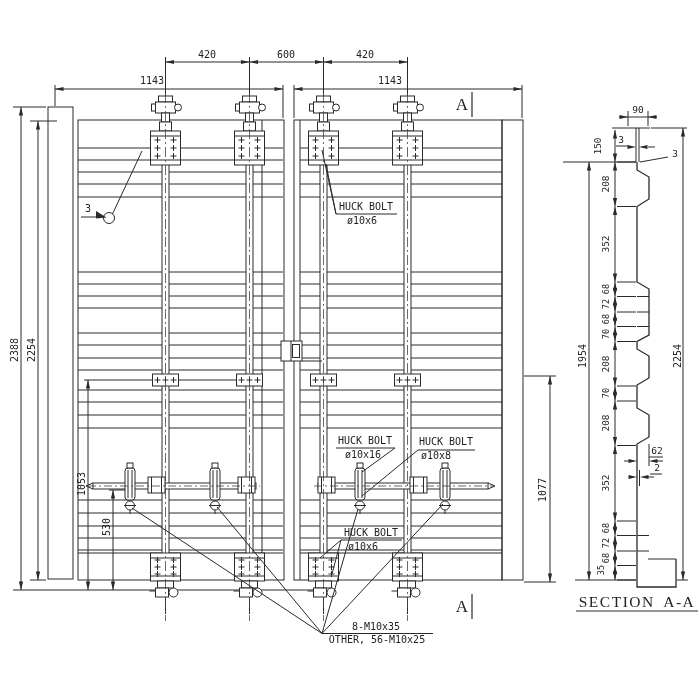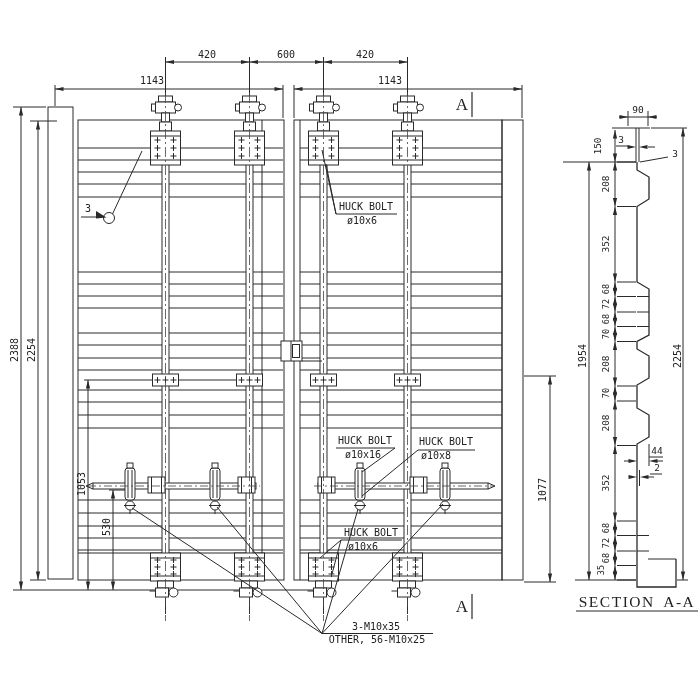--- a/index.html
+++ b/index.html
@@ -509,39 +509,39 @@
   <div class="lb serifA" style="left:462px;top:606px">A</div>
 
   <div class="lb s10" style="left:366px;top:207px">HUCK BOLT</div>
   <div class="lb s10" style="left:362px;top:221px">ø10x6</div>
   <div class="lb s10" style="left:365px;top:441px">HUCK BOLT</div>
   <div class="lb s10" style="left:363px;top:455px">ø10x16</div>
   <div class="lb s10" style="left:446px;top:442px">HUCK BOLT</div>
   <div class="lb s10" style="left:436px;top:456px">ø10x8</div>
   <div class="lb s10" style="left:371px;top:533px">HUCK BOLT</div>
   <div class="lb s10" style="left:363px;top:547px">ø10x6</div>
-  <div class="lb s10" style="left:376px;top:627px">3-M10x35</div>
+  <div class="lb s10" style="left:376px;top:627px">8-M10x35</div>
   <div class="lb s10" style="left:377px;top:640px">OTHER, 56-M10x25</div>
 
   <div class="lb s9" style="left:638px;top:110px">90</div>
   <div class="lb s9 r" style="left:598px;top:146px">150</div>
   <div class="lb s9" style="left:621px;top:140px">3</div>
   <div class="lb s9" style="left:675px;top:154px">3</div>
   <div class="lb s9 r" style="left:606px;top:184px">208</div>
   <div class="lb s9 r" style="left:606px;top:244px">352</div>
   <div class="lb s8 r" style="left:606px;top:289px">68</div>
   <div class="lb s8 r" style="left:606px;top:304px">72</div>
   <div class="lb s8 r" style="left:606px;top:319px">68</div>
   <div class="lb s8 r" style="left:606px;top:334px">70</div>
   <div class="lb s9 r" style="left:606px;top:364px">208</div>
   <div class="lb s8 r" style="left:606px;top:393px">70</div>
   <div class="lb s9 r" style="left:606px;top:423px">208</div>
   <div class="lb s9 r" style="left:606px;top:483px">352</div>
   <div class="lb s8 r" style="left:606px;top:528px">68</div>
   <div class="lb s8 r" style="left:606px;top:543px">72</div>
   <div class="lb s8 r" style="left:606px;top:558px">68</div>
   <div class="lb s8 r" style="left:601px;top:570px">35</div>
-  <div class="lb s9" style="left:657px;top:451px">44</div>
+  <div class="lb s9" style="left:657px;top:451px">62</div>
   <div class="lb s9" style="left:657px;top:468px">2</div>
   <div class="lb s10 r" style="left:583px;top:356px">1954</div>
   <div class="lb s10 r" style="left:678px;top:356px">2254</div>
   <div class="lb title" style="left:637px;top:602px">SECTION A-A</div>
 </div>
 
 </body></html>

